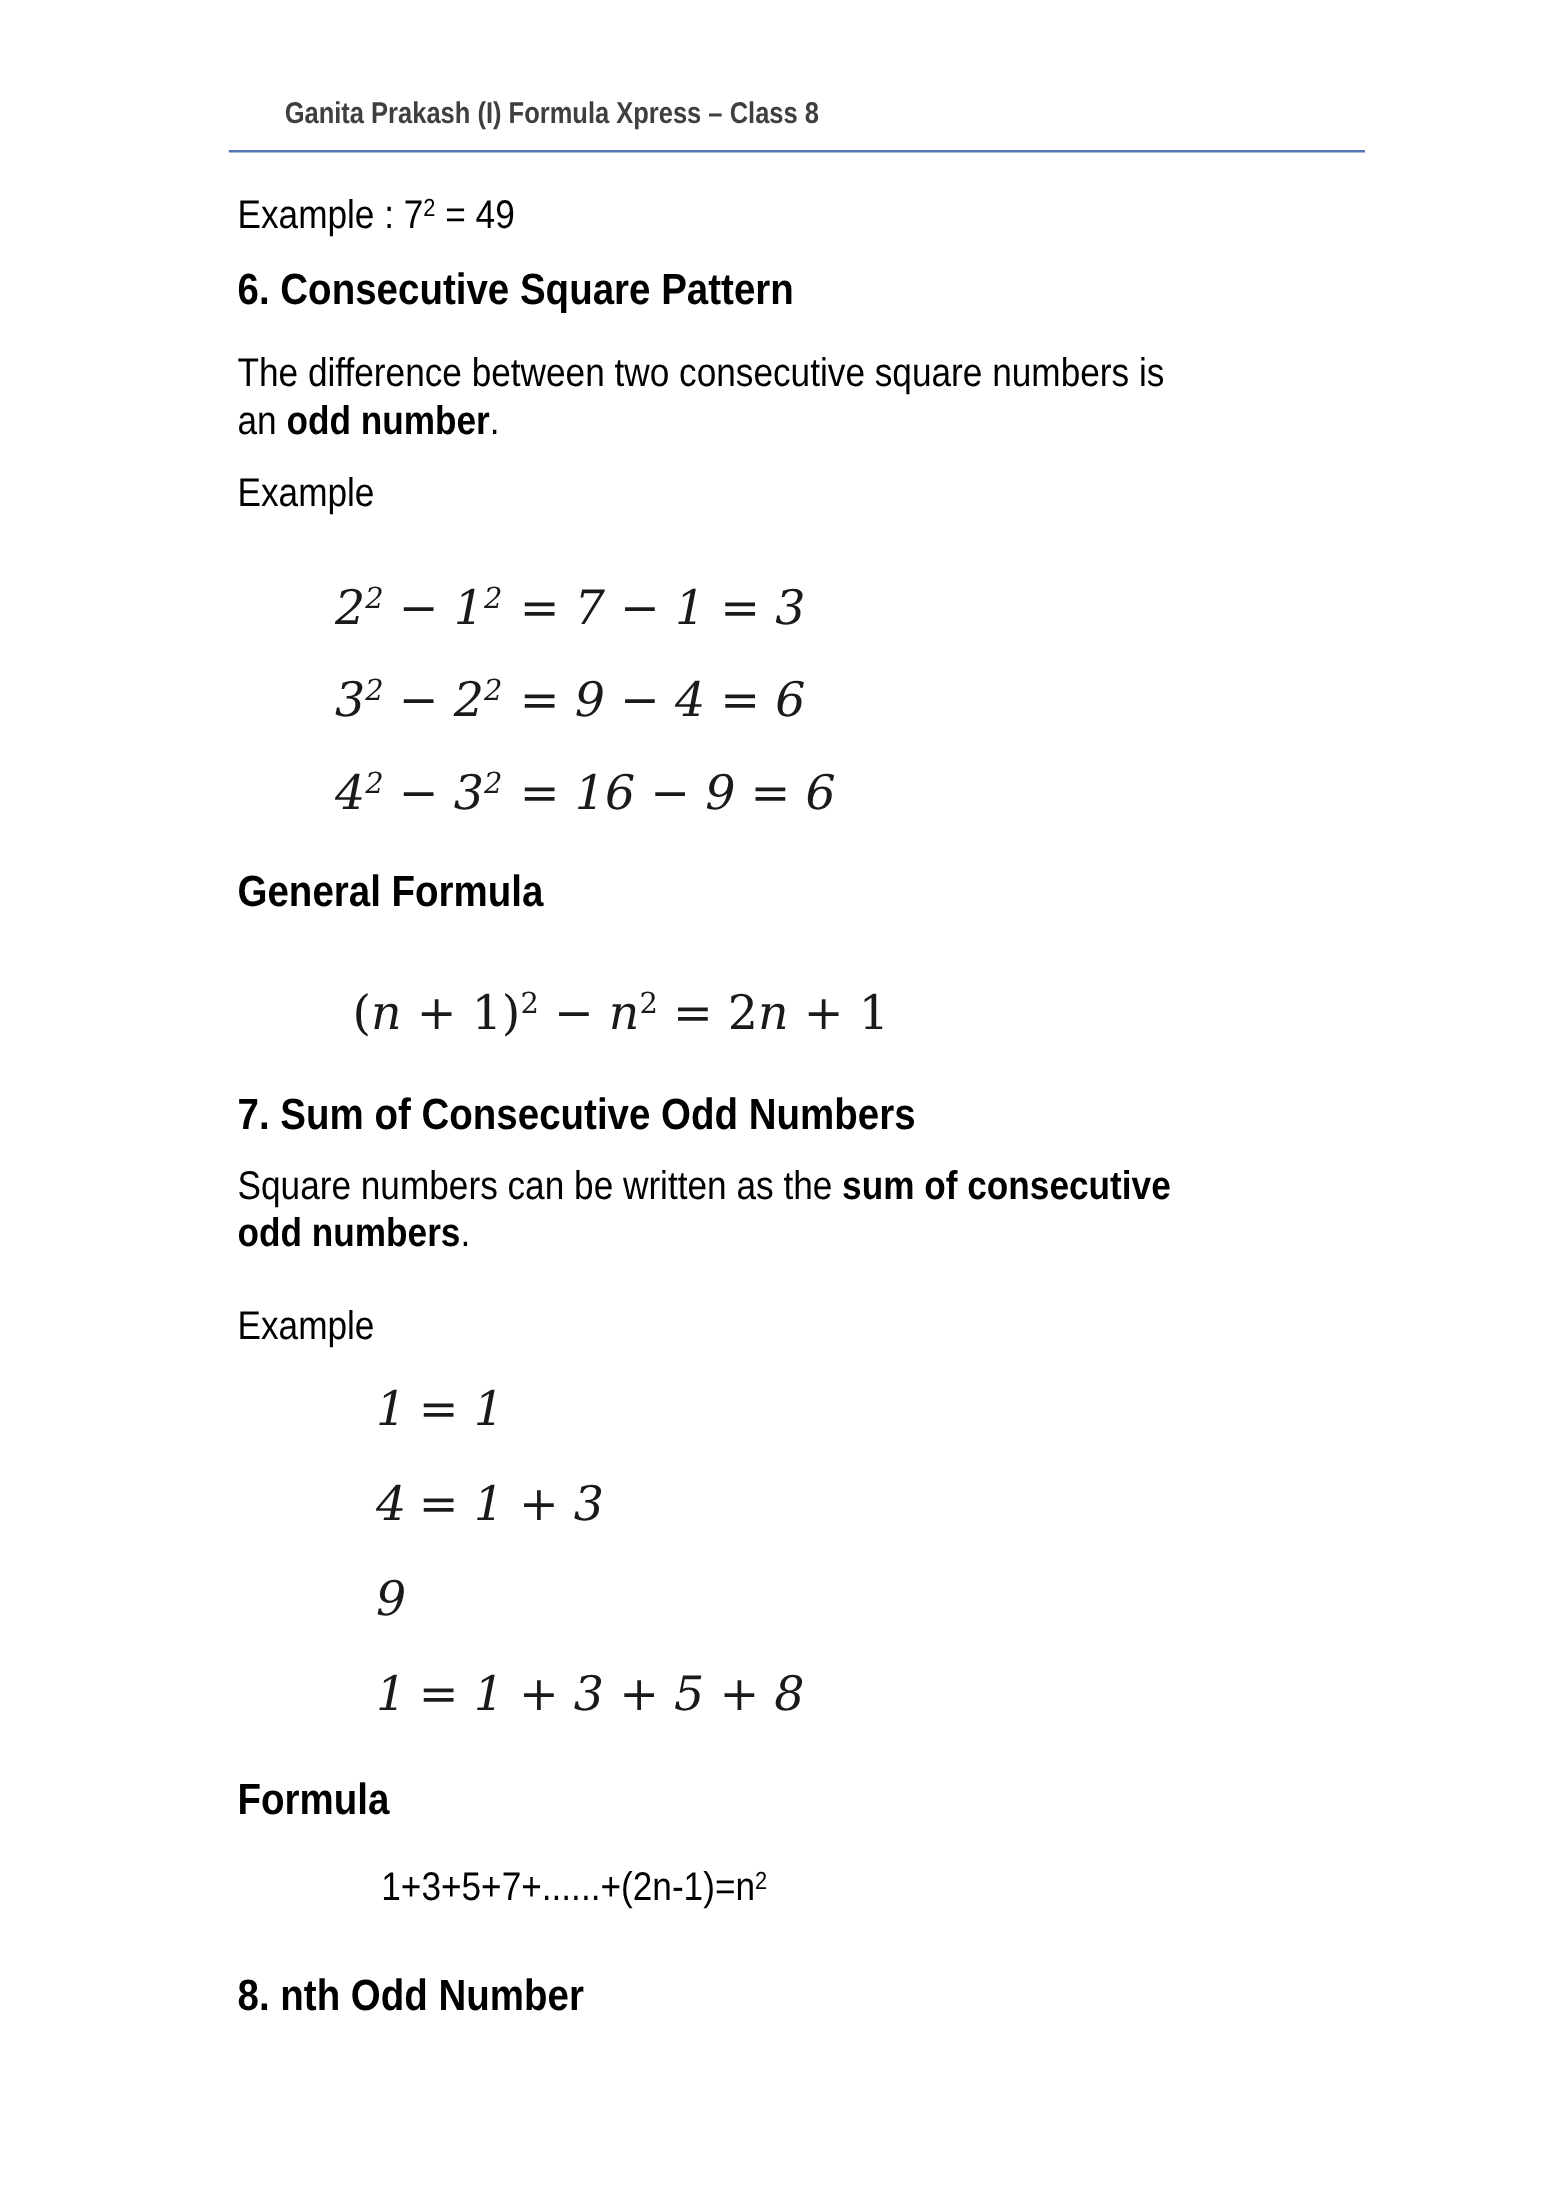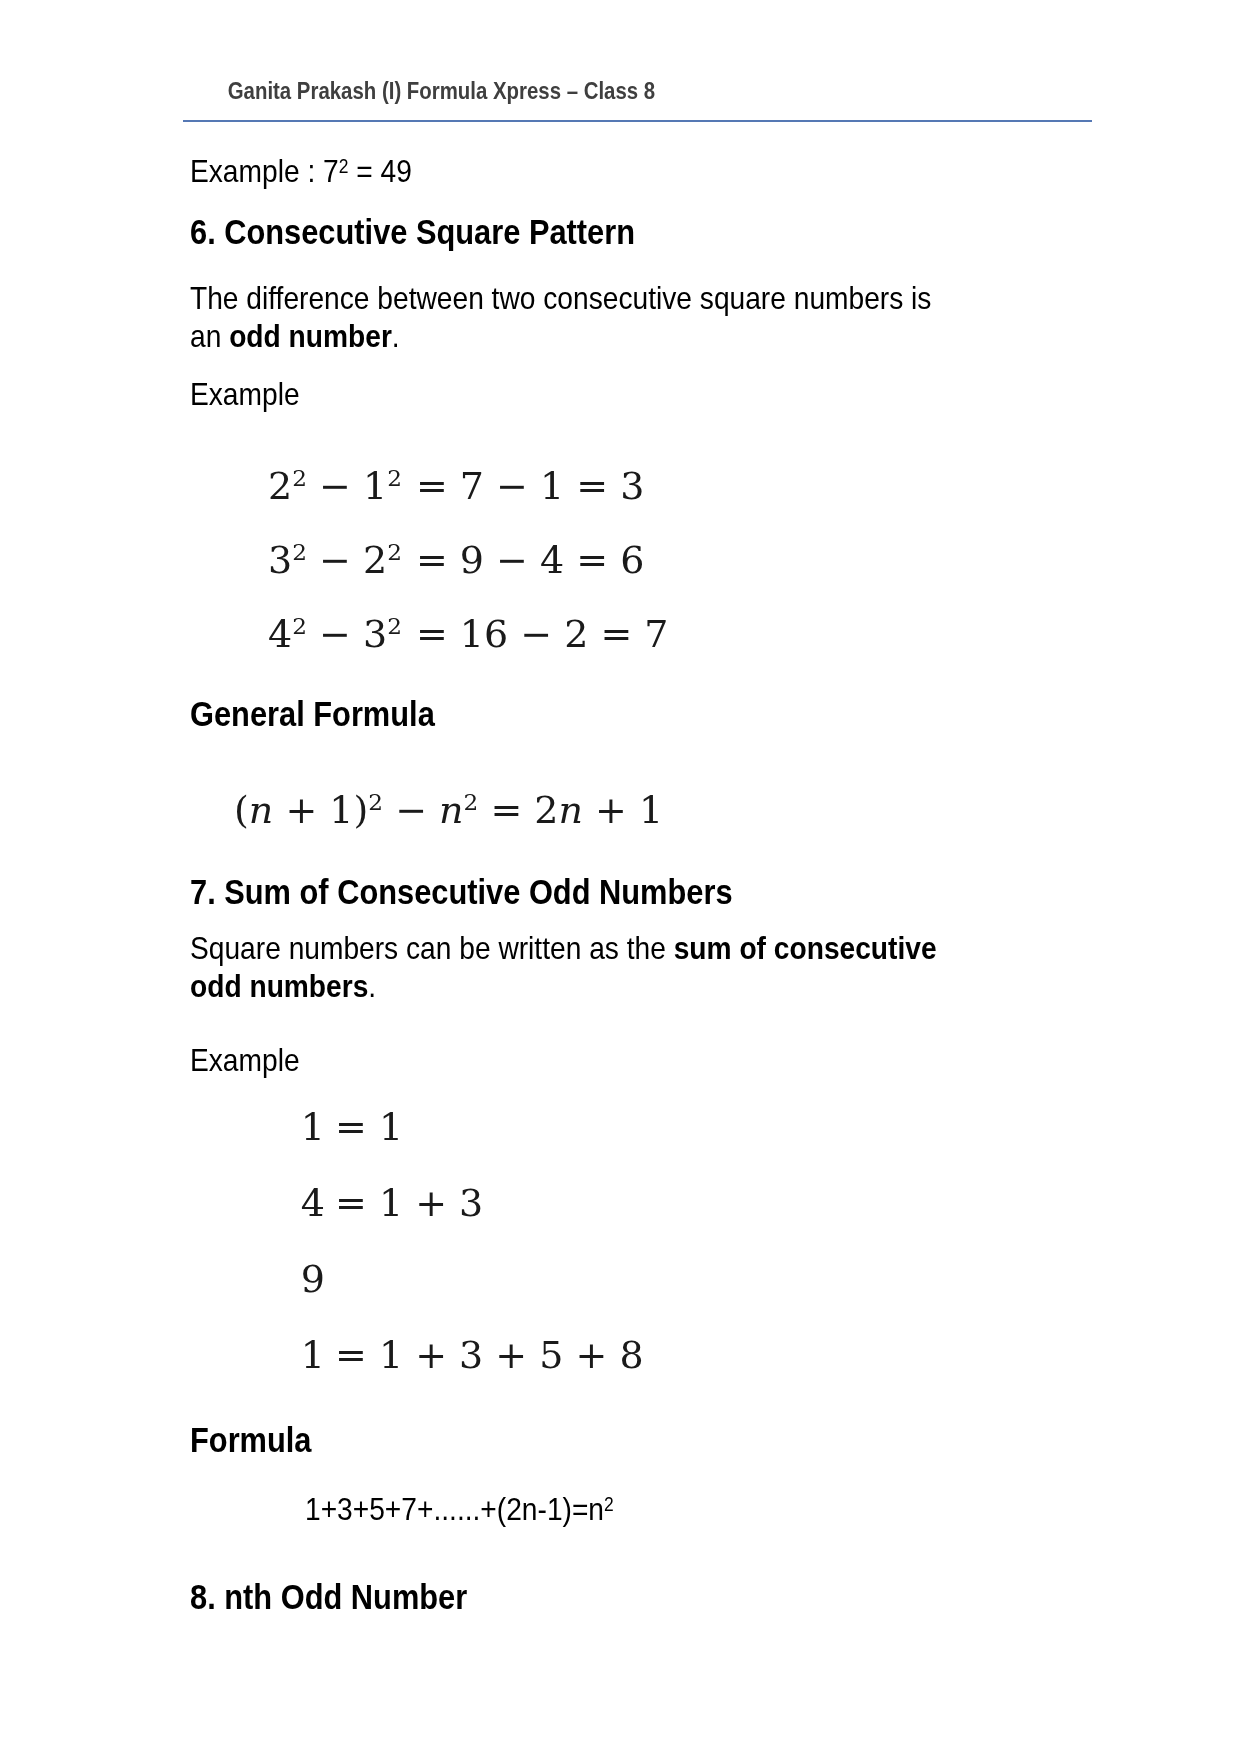--- a/index.html
+++ b/index.html
@@ -19,34 +19,34 @@
 
   .bodyline{font-size:32px;line-height:38px;}
   .heading{font-size:35px;line-height:42px;font-weight:bold;}
   .para{font-size:32px;line-height:38px;}
   .para b,.bodyline b{font-weight:bold;}
 
   .ex1{margin-top:30px;}
   .h6{margin-top:21px;}
   .para1{margin-top:26px;}
   .ex2{margin-top:20px;}
-  .eq-group{font-family:"DejaVu Serif","Liberation Serif",serif;color:#1a1a1a;font-size:38px;}
+  .eq-group{font-family:"DejaVu Serif","Liberation Serif",serif;color:#1a1a1a;font-size:38px;font-style:italic;}
   .g1{margin:50px 0 0 78px;}
   .g2{margin:25px 0 0 95px;}
   .eq-row{display:flex;line-height:46px;}
   .g1 .eq-row{margin-bottom:28px;}
   .g2 .eq-row{margin-bottom:30px;}
   .eq-group .eq-row:last-child{margin-bottom:0;}
   .eq-l{min-width:106px;text-align:right;}
   .g2 .eq-l{min-width:40px;}
   .eq-r{margin-left:14px;}
   .g2 .eq-r{margin-left:10px;}
   .gf-heading{margin-top:36px;}
   .math-line{font-family:"DejaVu Serif","Liberation Serif",serif;color:#1a1a1a;
-             font-size:38px;line-height:46px;margin:52px 0 0 44px;white-space:nowrap;}
+             font-size:38px;line-height:46px;margin:52px 0 0 92px;white-space:nowrap;}
   .eq-group sup,.math-line sup{font-size:61%;vertical-align:baseline;position:relative;top:-0.55em;line-height:0;}
   .eq-group i,.math-line i{font-style:italic;}
   .cond sup{font-size:62%;vertical-align:baseline;position:relative;top:-0.45em;line-height:0;}
 
   .h7{margin-top:38px;}
   .para2{margin-top:16px;}
   .ex3{margin-top:36px;}
   .formula-heading{margin-top:41px;}
   .sum-formula{margin:29px 0 0 115px;font-size:32px;line-height:38px;}
   .h8{margin-top:48px;}
@@ -77,21 +77,21 @@
         <div class="eq-row">
           <div class="eq-l">2<sup>2</sup> − 1<sup>2</sup></div>
           <div class="eq-r">= 7 − 1 = 3</div>
         </div>
         <div class="eq-row">
           <div class="eq-l">3<sup>2</sup> − 2<sup>2</sup></div>
           <div class="eq-r">= 9 − 4 = 6</div>
         </div>
         <div class="eq-row">
           <div class="eq-l">4<sup>2</sup> − 3<sup>2</sup></div>
-          <div class="eq-r">= 16 − 2 = 7</div>
+          <div class="eq-r">= 16 − 9 = 6</div>
         </div>
       </div>
 
     <div class="heading cond gf-heading">General Formula</div>
 
     <div class="math-line">(<i>n</i> + 1)<sup>2</sup> − <i>n</i><sup>2</sup> = 2<i>n</i> + 1</div>
 
     <div class="heading cond h7">7. Sum of Consecutive Odd Numbers</div>
 
     <div class="para cond para2">

